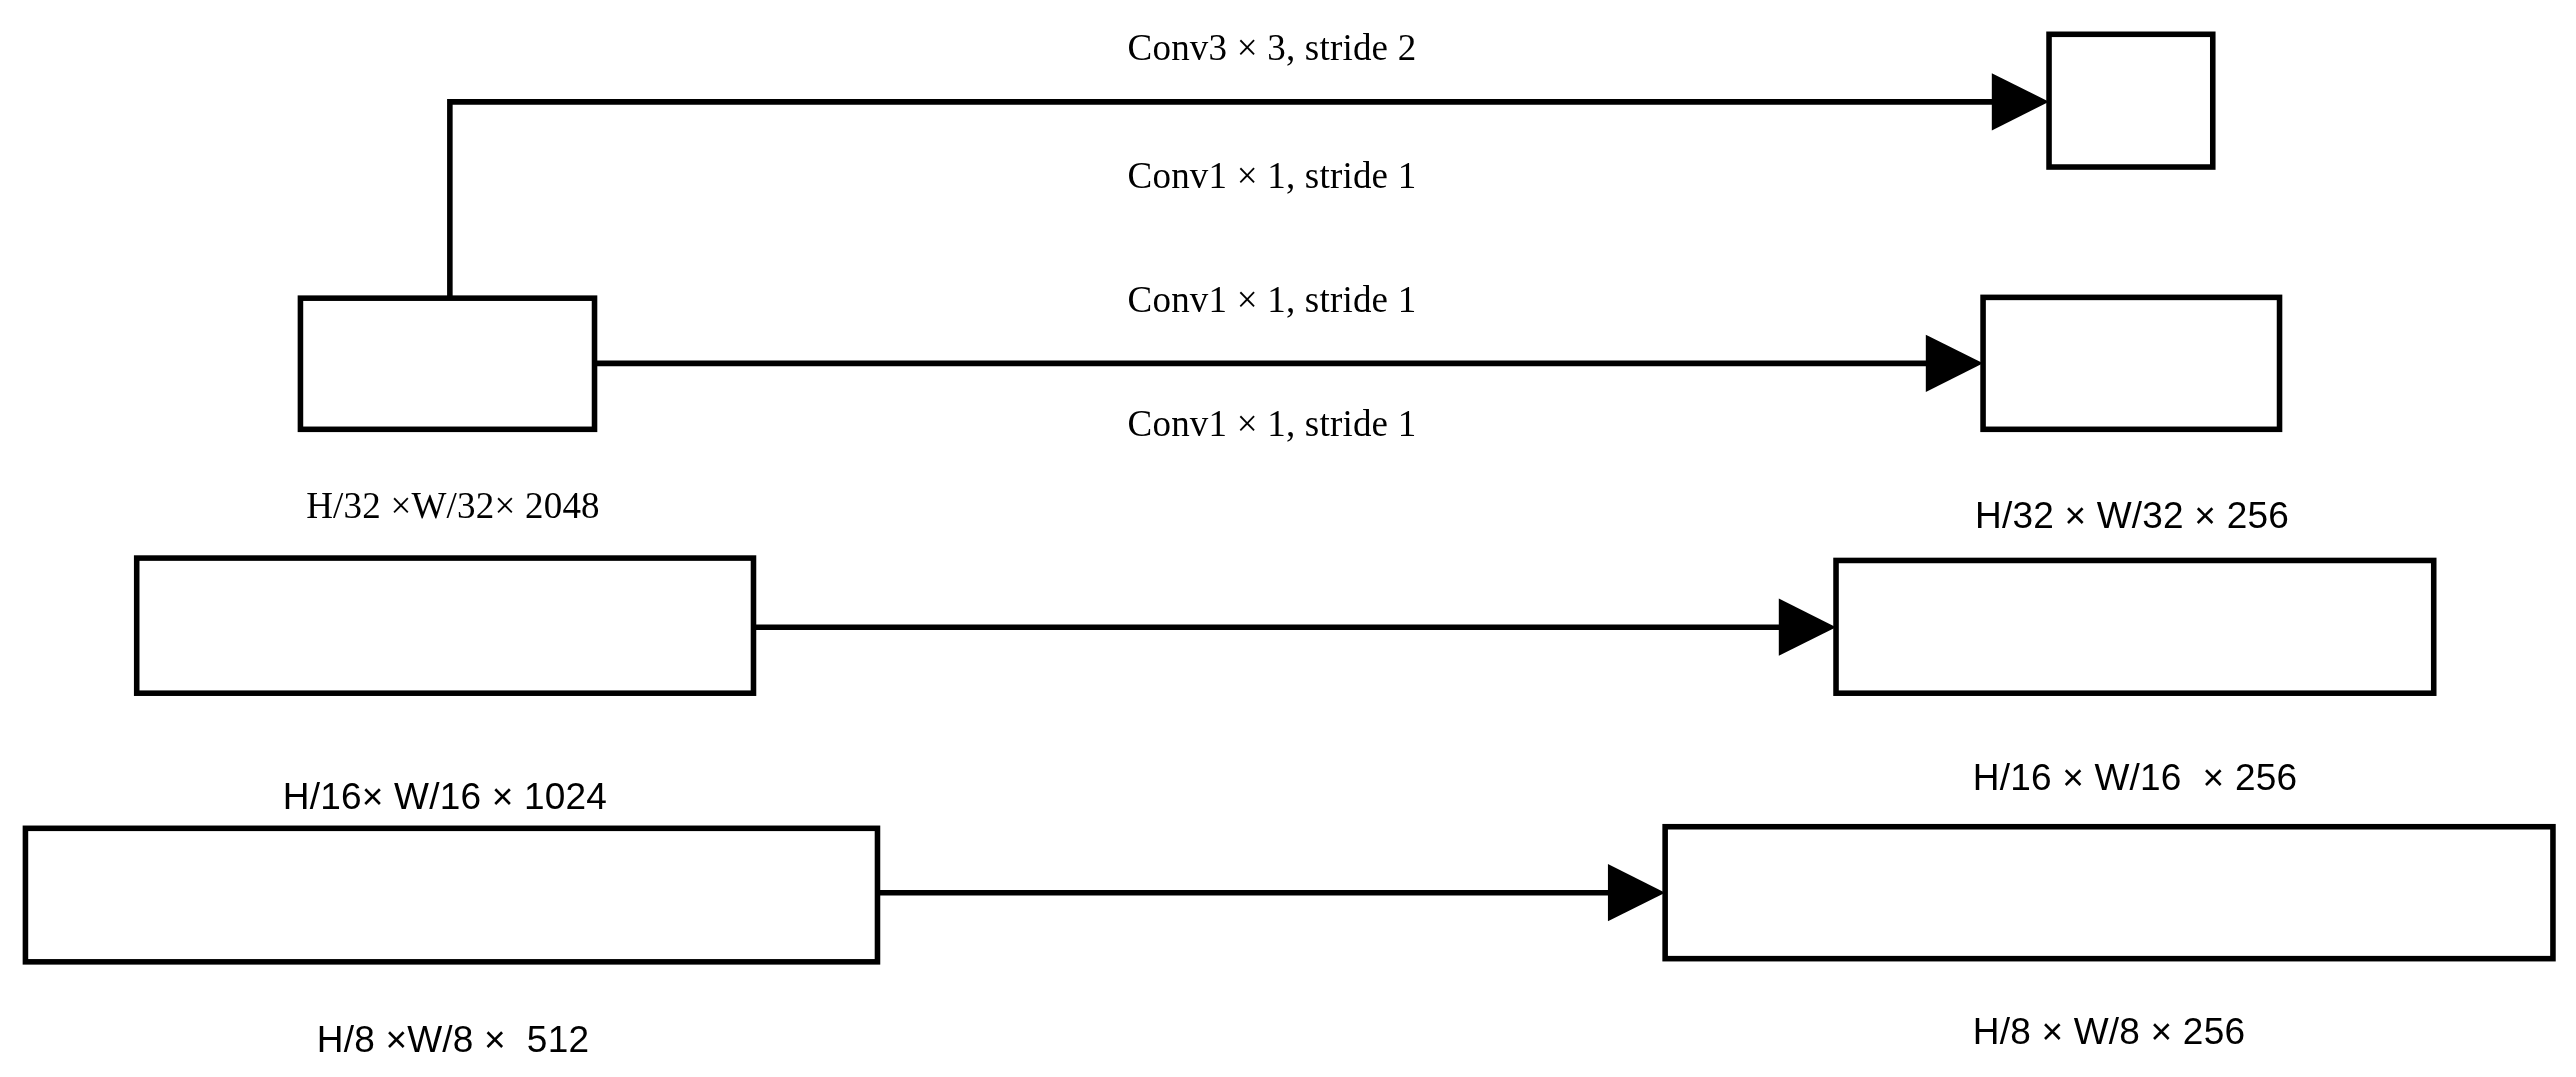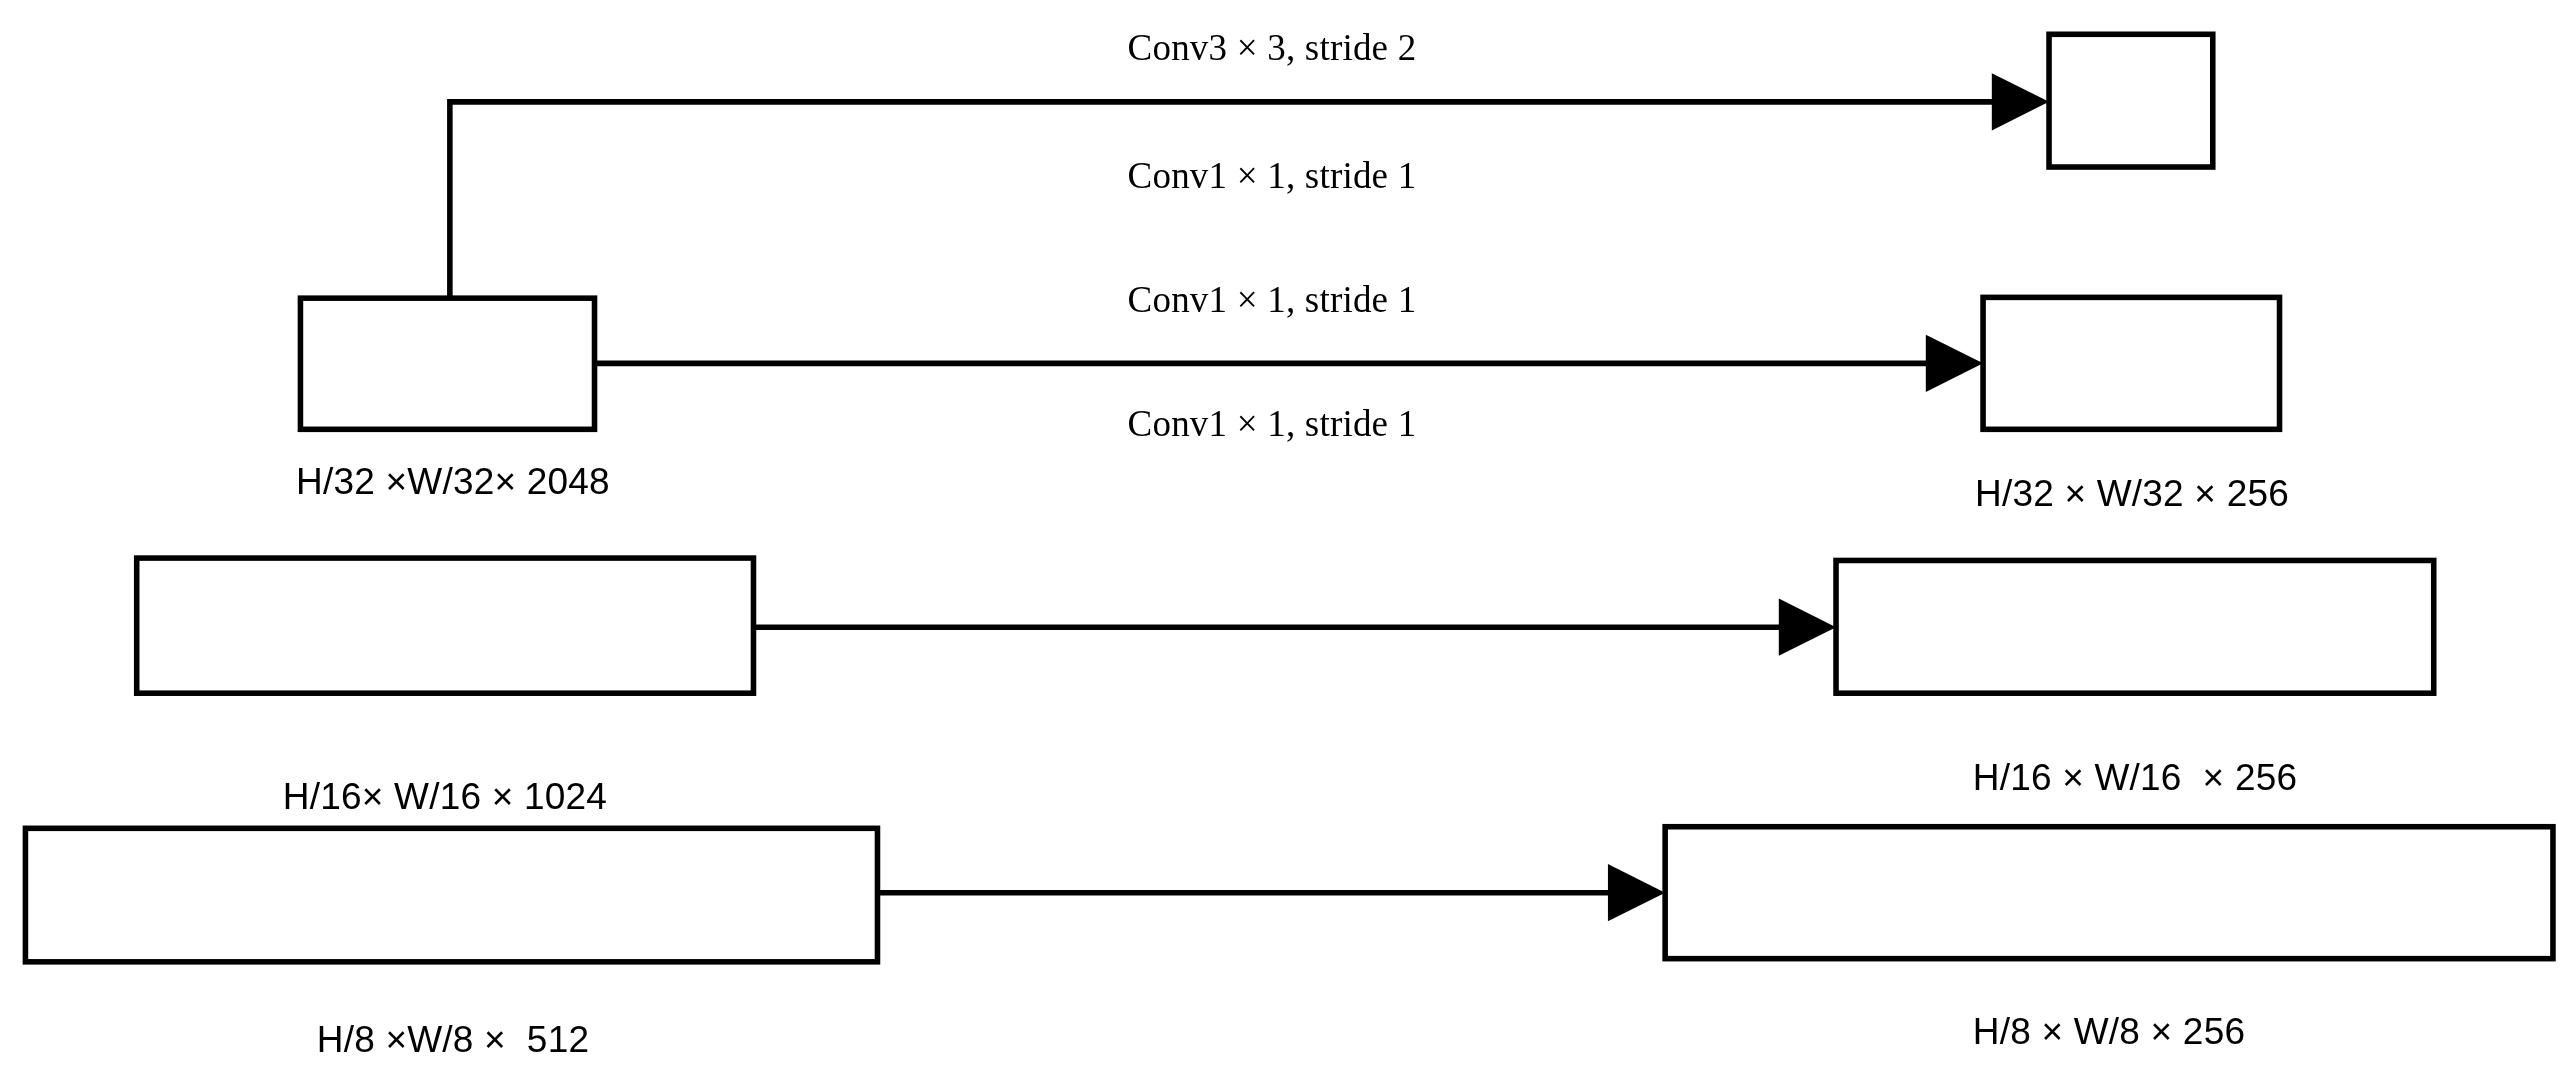--- a/index.html
+++ b/index.html
@@ -100,27 +100,27 @@
   </svg>
 
   <div class="lbl op-label" style="left:1272px; top:29px;">Conv3 × 3, stride 2</div>
 
   <div class="lbl op-label" style="left:1272px; top:157px;">Conv1 × 1, stride 1</div>
 
   <div class="lbl op-label" style="left:1272px; top:281px;">Conv1 × 1, stride 1</div>
 
   <div class="lbl op-label" style="left:1272px; top:405px;">Conv1 × 1, stride 1</div>
 
-  <div class="lbl dim-label" style="left:453px; top:463px;">H/32 ×W/32× 2048</div>
+  <div class="lbl dim-label" style="left:453px; top:487px;font-family:Liberation Serif, serif;">H/32 ×W/32× 2048</div>
 
   <div class="lbl dim-label" style="left:445px; top:778px;">H/16× W/16 × 1024</div>
 
   <div class="lbl dim-label" style="left:453px; top:1013px;margin-top:8px;">H/8 ×W/8 ×  512</div>
 
 
-  <div class="lbl dim-label" style="left:2132px; top:475px;text-align:right;">H/32 × W/32 × 256</div>
+  <div class="lbl dim-label" style="left:2132px; top:497px;text-align:right;">H/32 × W/32 × 256</div>
 
   <div class="lbl dim-label" style="left:2135px; top:751px;margin-top:8px;">H/16 × W/16  × 256</div>
 
   <div class="lbl dim-label" style="left:2109px; top:1013px;">H/8 × W/8 × 256</div>
 
 </div>
 
 
 </body></html>

